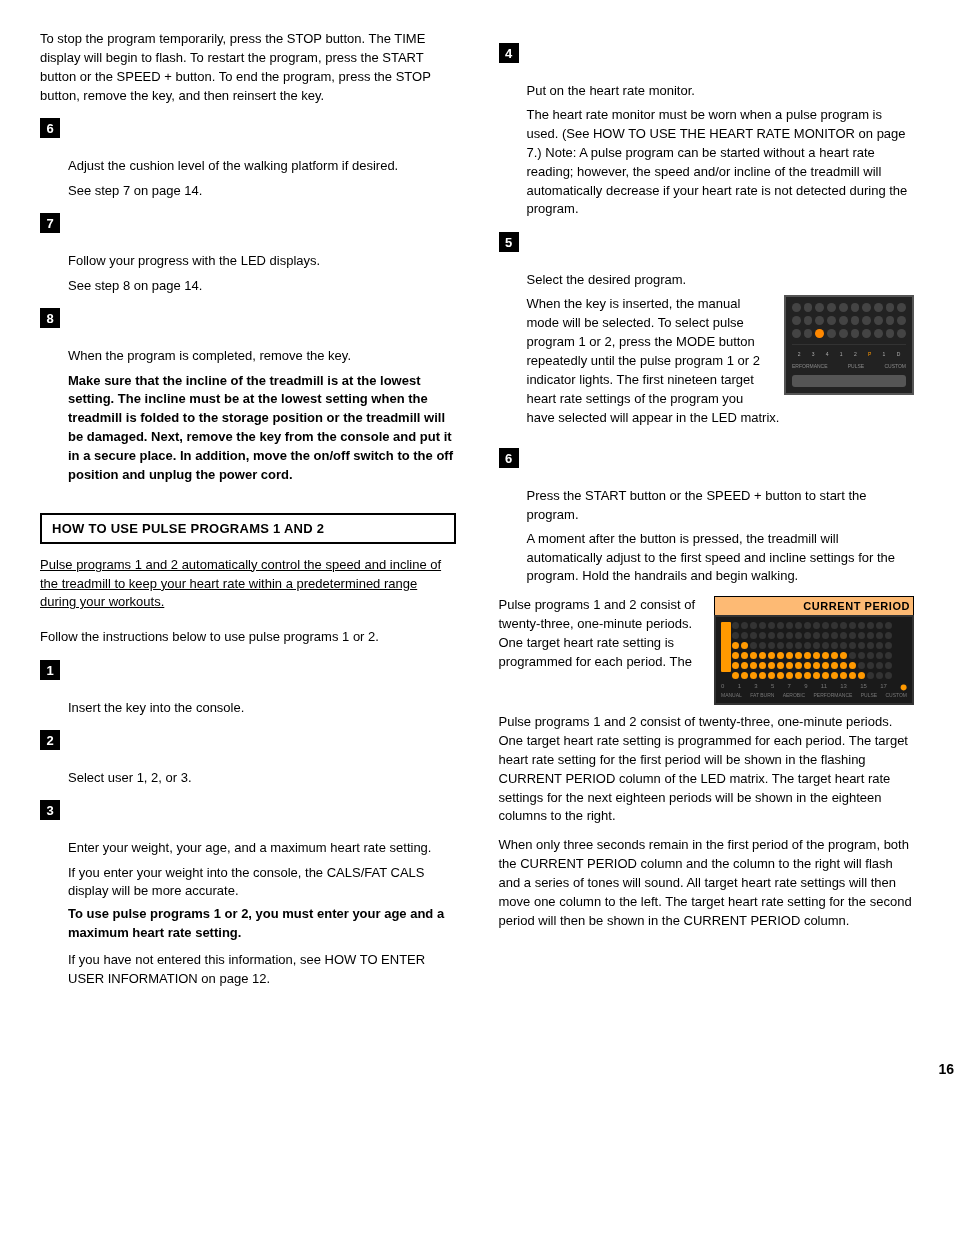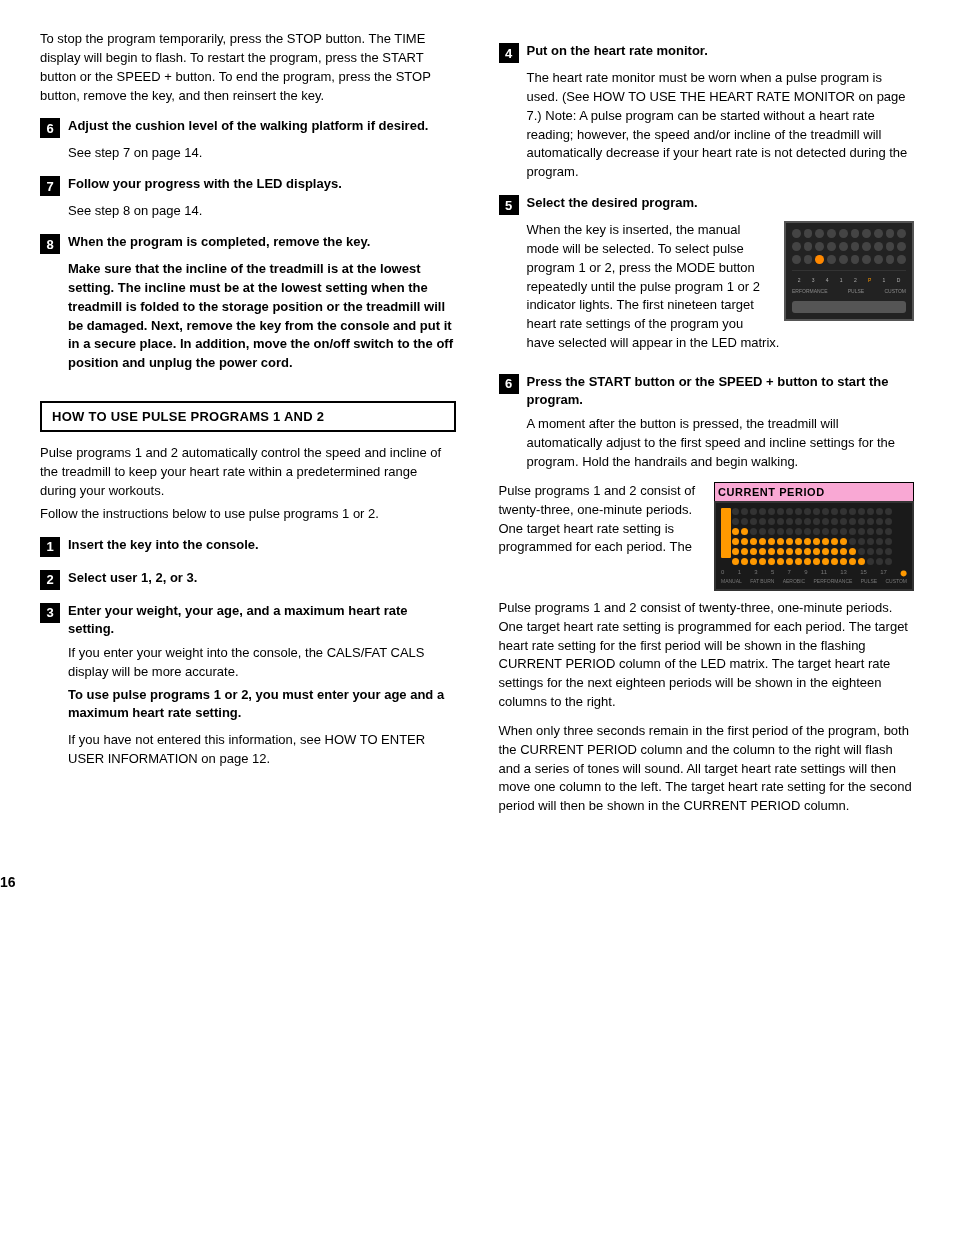--- a/index.html
+++ b/index.html
@@ -42,22 +42,23 @@
       color: #fff;
       font-weight: bold;
       font-size: 13px;
       min-width: 20px;
       height: 20px;
       margin-right: 8px;
       flex-shrink: 0;
       margin-top: 1px;
     }
     .step-title {
-      font-weight: bold;
+      font-weight: normal;
       line-height: 1.4;
+      margin-top: 40px;
     }
     .step-body {
       margin-left: 28px;
       margin-bottom: 10px;
       line-height: 1.45;
     }
 
     .section-box {
       border: 2px solid #000;
       padding: 6px 10px;
@@ -65,22 +66,22 @@
       display: inline-block;
       width: 100%;
     }
     .section-box-title {
       font-weight: bold;
       font-size: 13px;
       letter-spacing: 0.02em;
     }
 
     .page-num {
-      text-align: left;
-      margin-top: 20px;
+      text-align: right;
+      margin-top: 32px;
       font-size: 14px;
       font-weight: bold;
     }
 
     
     .led-display {
       border: 2px solid #555;
       background: #222;
       padding: 6px;
       display: inline-block;
@@ -104,25 +105,25 @@
 
     
     .current-period-wrap {
       float: right;
       margin: 0 0 8px 12px;
       width: 200px;
     }
     .current-period-label {
       font-weight: bold;
       font-size: 11px;
-      text-align: left;
+      text-align: right;
       border: 1px solid #000;
       border-bottom: none;
       padding: 3px;
-      background: #f9a8d4;
+      background: #fdba74;
       letter-spacing: 0.05em;
     }
     .current-period-display {
       border: 2px solid #333;
       background: #1a1a1a;
       padding: 5px;
     }
     .cp-row {
       display: flex;
       gap: 2px;
@@ -174,21 +175,21 @@
     </div>
     <div class="step-body">
       <p class="bold-warning">Make sure that the incline of the treadmill is at the lowest setting. The incline must be at the lowest setting when the treadmill is folded to the storage position or the treadmill will be damaged. Next, remove the key from the console and put it in a secure place. In addition, move the on/off switch to the off position and unplug the power cord.</p>
     </div>
 
     
     <div class="section-box">
       <span class="section-box-title">HOW TO USE PULSE PROGRAMS 1 AND 2</span>
     </div>
 
-    <p style="margin-bottom:4px;">Pulse programs 1 and 2 automatically control the speed and incline of the treadmill to keep your heart rate within a predetermined range during your workouts.</p>
+    <p style="margin-bottom:16px;text-decoration:underline;">Pulse programs 1 and 2 automatically control the speed and incline of the treadmill to keep your heart rate within a predetermined range during your workouts.</p>
     <p style="margin-bottom:4px;">Follow the instructions below to use pulse programs 1 or 2.</p>
 
     
     <div class="step-header">
       <span class="step-num">1</span>
       <span class="step-title">Insert the key into the console.</span>
     </div>
 
     <div class="step-header">
       <span class="step-num">2</span>

